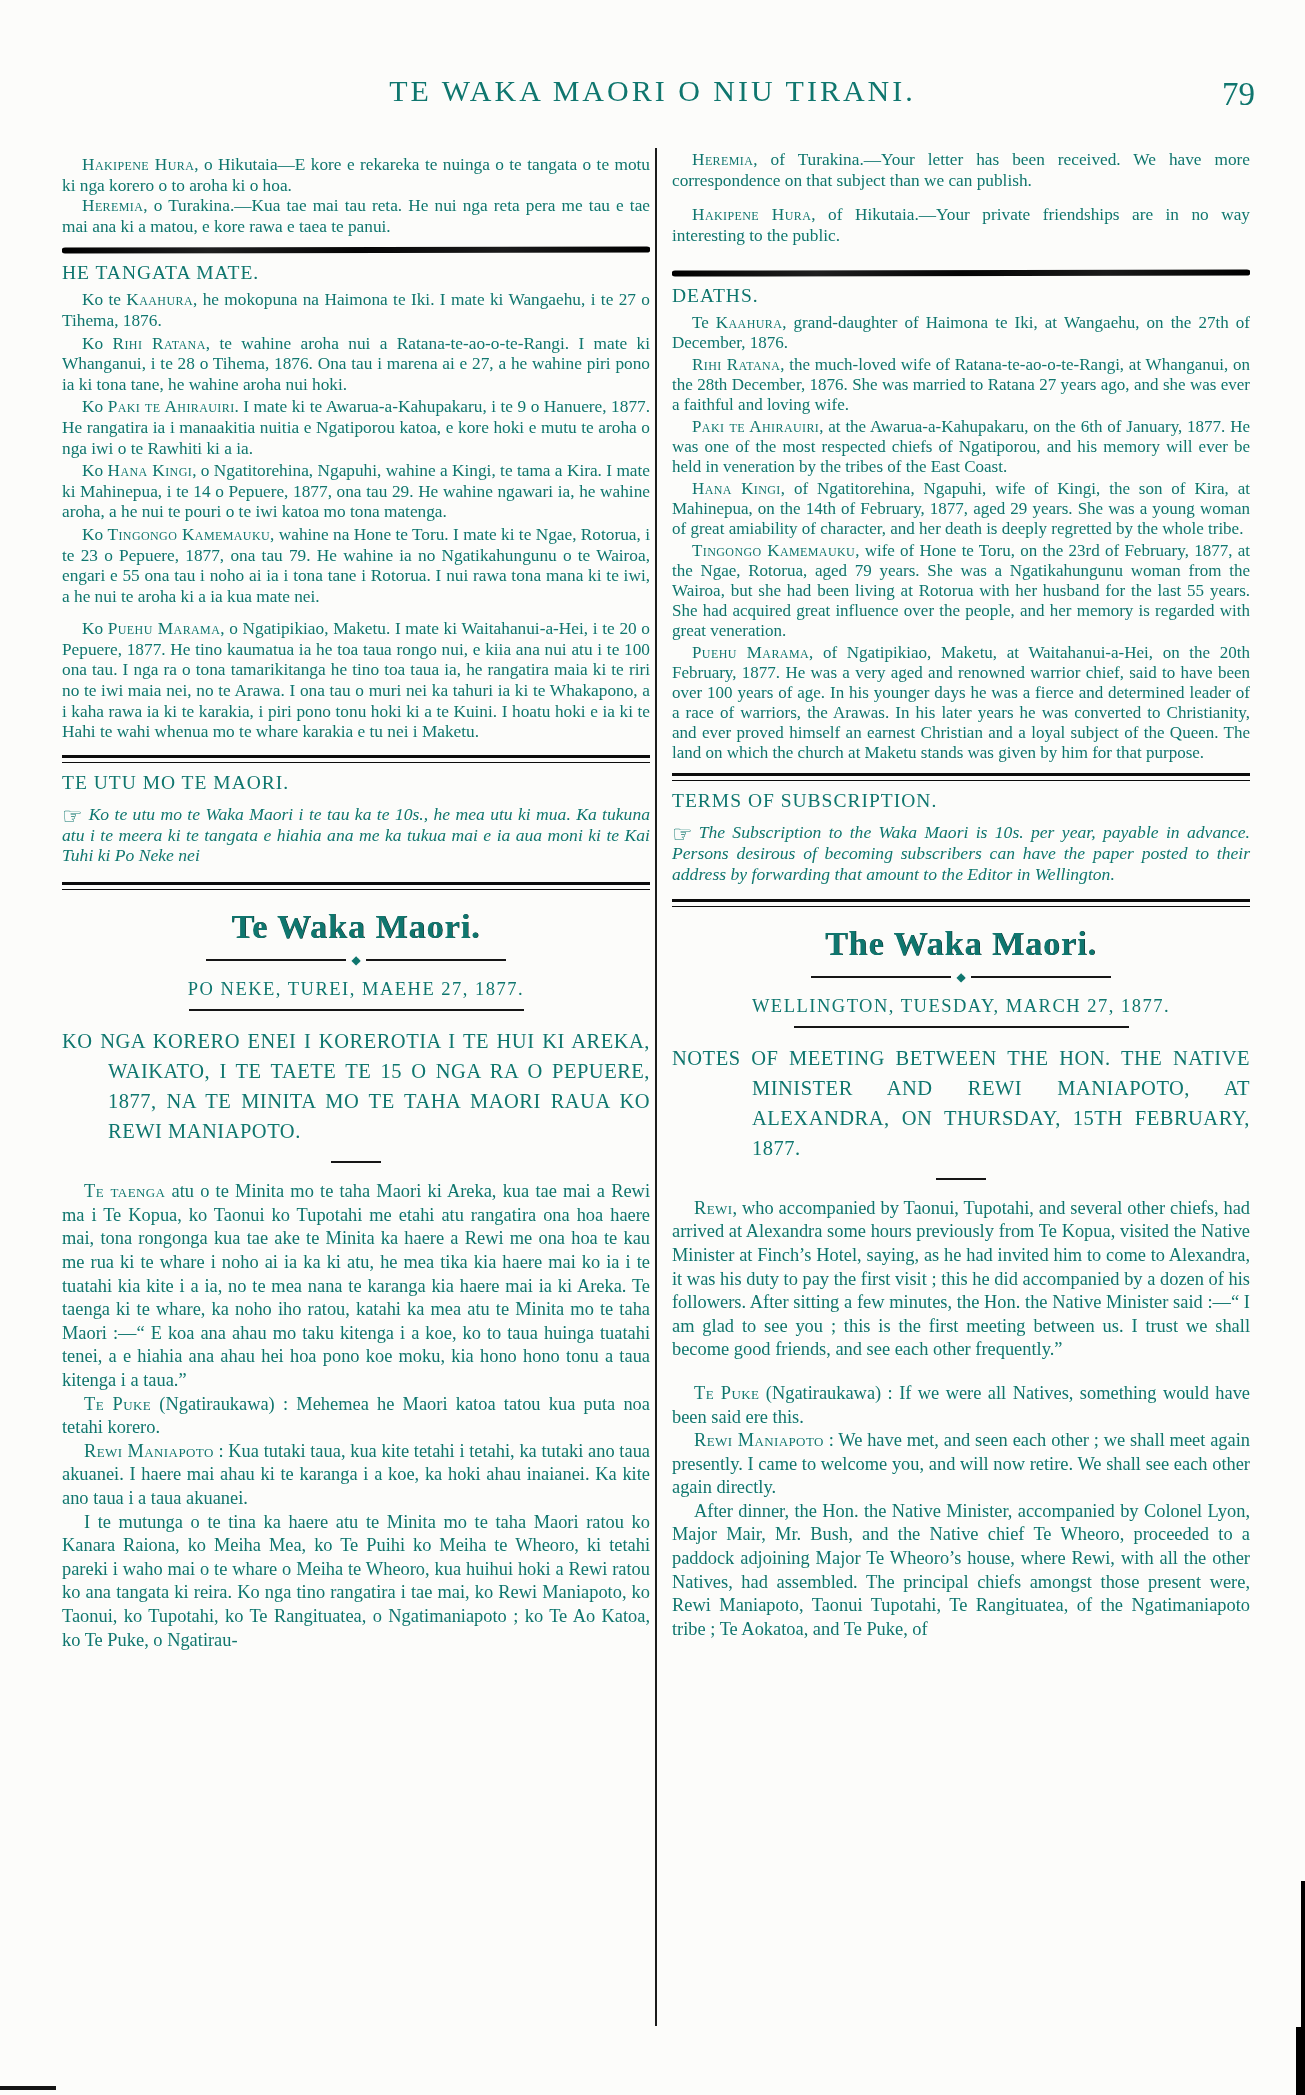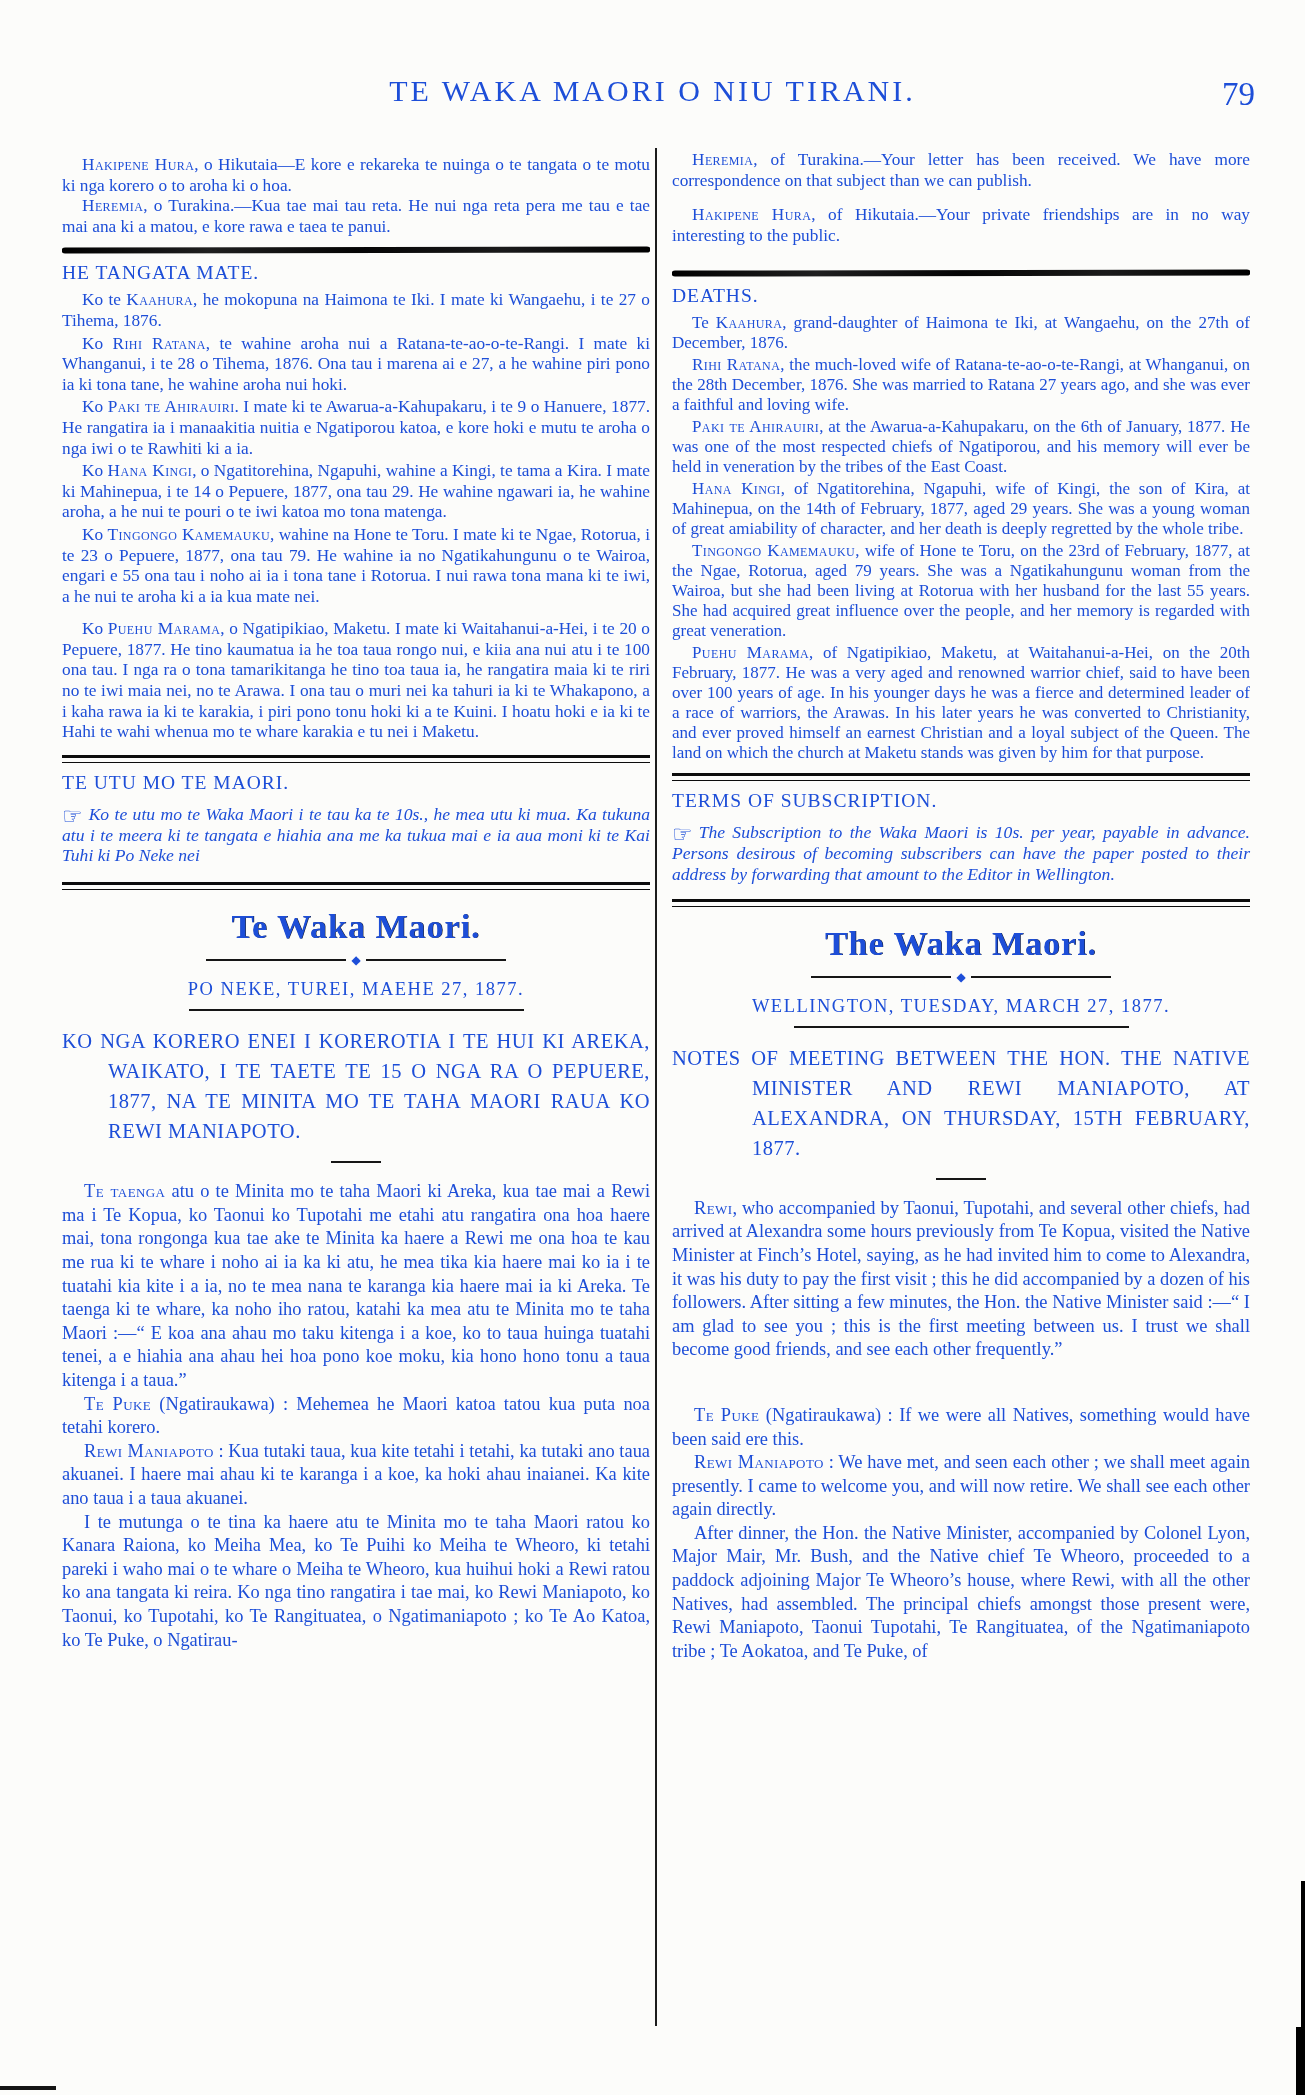--- a/index.html
+++ b/index.html
@@ -1,17 +1,17 @@
 <!DOCTYPE html>
 <html><head>
 <meta charset="utf-8">
 <style>
   html,body{margin:0;padding:0;background:#e9e9e7;}
   .page{position:relative;width:1305px;height:2095px;background:#fcfcfa;overflow:hidden;
-        font-family:"Liberation Serif","DejaVu Serif",serif;color:#1d4ed8;}
+        font-family:"Liberation Serif","DejaVu Serif",serif;color:#0f766e;}
   .page-title{position:absolute;top:74px;left:0;width:1305px;text-align:center;
               font-size:30px;letter-spacing:3px;white-space:nowrap;}
   .page-number{position:absolute;top:76px;right:50px;font-size:33px;margin-left:40px;}
   .vdivider{position:absolute;left:655px;top:148px;width:2px;height:1878px;background:#1c1c1c;}
   .col{position:absolute;top:150px;}
   .col-left{left:62px;width:588px;}
   .col-right{left:672px;width:578px;}
   .p{margin:0;text-align:justify;text-indent:20px;font-size:17.3px;line-height:20.6px;}
   .col-right .deaths .p{line-height:20px;font-size:17px;}
   .mt2{margin-top:2px}.mt5{margin-top:5px}.mt12{margin-top:12px}.mt14{margin-top:14px}
@@ -29,21 +29,21 @@
   .dia .ln{flex:1;height:2px;background:#161616;}
   .dia .d{font-family:"DejaVu Sans",sans-serif;font-size:12px;padding:0 5px;line-height:1;}
   .dateline{margin-top:13px;text-align:center;font-size:18.5px;letter-spacing:1.5px;}
   .rule-date{width:335px;margin:9px auto 0;border-top:2px solid #161616;}
   .headline{margin-top:15px;font-size:20.5px;line-height:30px;letter-spacing:.5px;text-align:justify;}
   .hang-l{padding-left:46px;text-indent:-46px;}
   .hang-r{padding-left:80px;text-indent:-80px;}
   .rule-short{width:50px;margin:15px auto 0;border-top:2px solid #161616;}
   .art{margin-top:17px;}
   .art .p{font-size:18.4px;line-height:23.6px;text-indent:22px;}
-  .mt-gap{margin-top:42px;}
+  .mt-gap{margin-top:20px;}
   .sc{font-variant:small-caps;letter-spacing:.4px;}
   .artifact{position:absolute;background:#000;}
   .a-br1{right:0;bottom:0;width:9px;height:68px;}
   .a-br2{right:0;bottom:64px;width:4px;height:150px;}
   .a-bl{left:0;bottom:5px;width:56px;height:4px;background:#141414;}
 </style>
 </head>
 <body>
 
 <div class="page">

